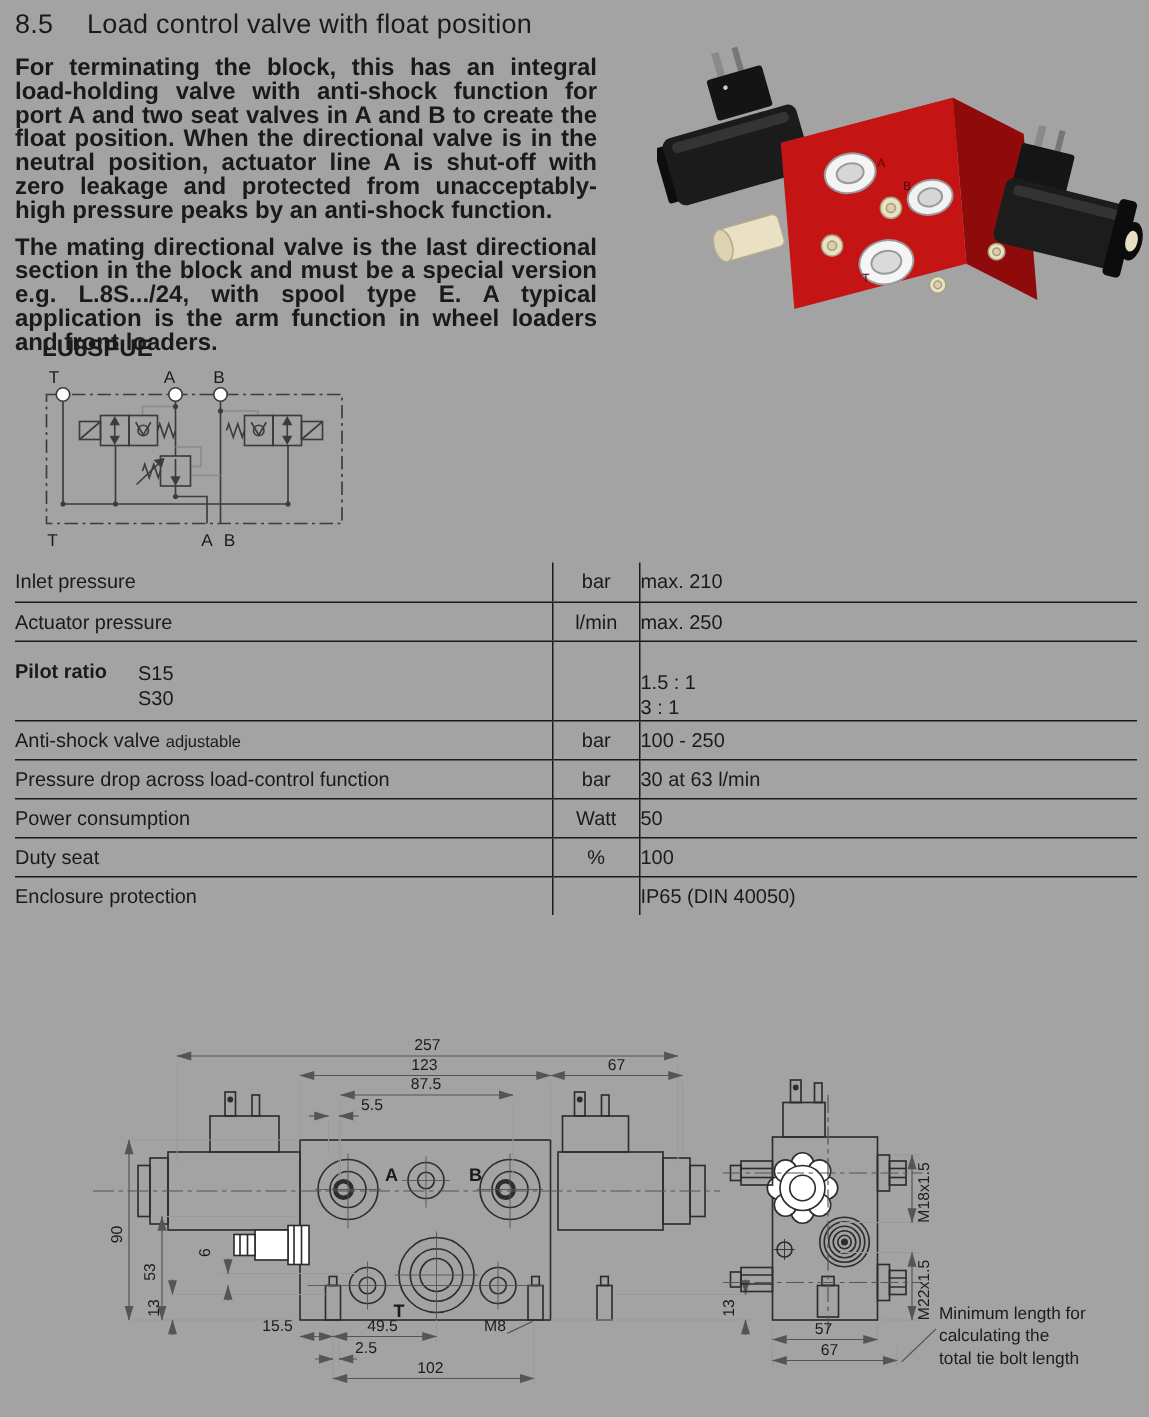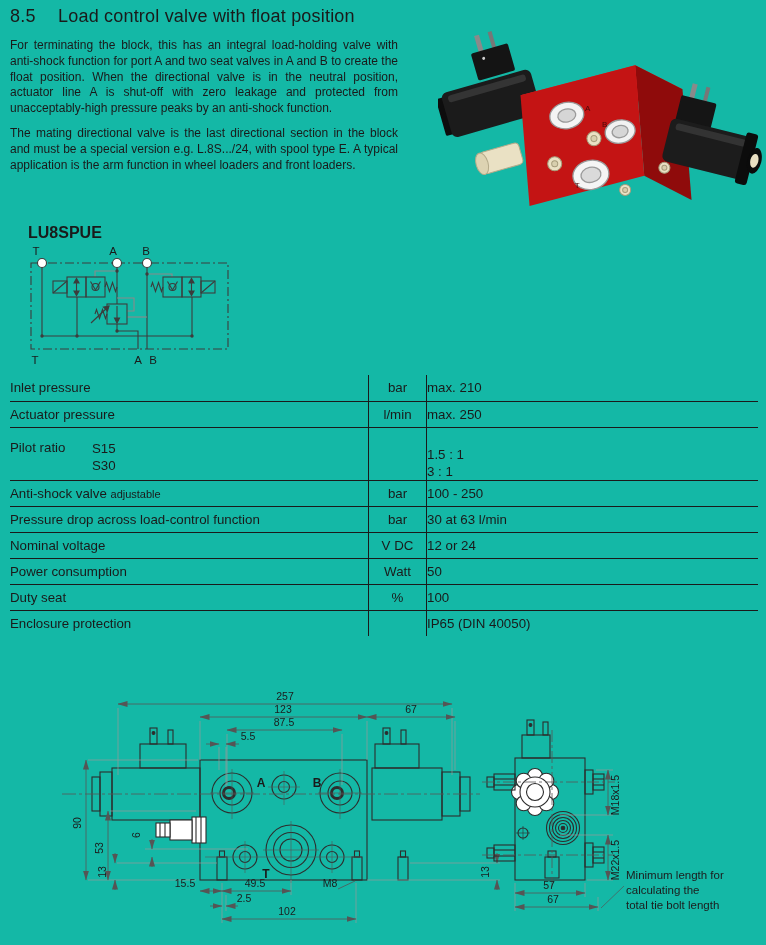--- a/index.html
+++ b/index.html
@@ -1,38 +1,38 @@
 <!DOCTYPE html>
 <html><head>
 <meta charset="utf-8">
 <style>
   html,body{margin:0;padding:0;background:#fff;}
-  .page{position:relative;width:766px;height:945px;background:#14b8a6;overflow:hidden;
+  .page{position:relative;width:766px;height:945px;background:#a3a3a3;overflow:hidden;
         font-family:"Liberation Sans",sans-serif;color:#1a1a1a;}
   .doc-header{position:absolute;left:10px;top:6px;font-size:18px;letter-spacing:.2px;}
   .sec-num{display:inline-block;width:48px;}
   .intro{position:absolute;left:10px;top:38px;width:400px;}
-  .intro p{margin:0 12px 9px 0;font-size:12px;line-height:15.8px;text-align:justify;}
+  .intro p{margin:0 12px 9px 0;font-size:16px;line-height:15.8px;text-align:justify;font-weight:bold;}
   .photo{position:absolute;left:438px;top:15px;width:328px;height:210px;}
   .schematic-block{position:absolute;left:20px;top:224px;width:240px;}
   .schematic-title{font-weight:bold;font-size:16px;margin:0 0 1px 8px;}
   .schematic-block svg{display:block;}
   table.specs{position:absolute;left:10px;top:375px;width:746px;border-collapse:collapse;
               font-size:13.3px;table-layout:fixed;}
   table.specs td{padding:0;vertical-align:middle;}
   table.specs tr{height:26px;}
   table.specs tr.tall{height:49px;}
   table.specs tr td{border-bottom:1.2px solid #1a1a1a;}
   table.specs tr:last-child td{border-bottom:none;}
   td.c-label{width:358px;padding-left:8px;}
   td.c-unit{width:57px;text-align:center;border-left:1.2px solid #1a1a1a;border-right:1.2px solid #1a1a1a;}
   td.c-val{width:331px;}
   .small-note{font-size:11px;}
   .lab-flex{display:flex;align-items:flex-start;padding-top:6px;}
-  .lab-flex .lab{flex:0 0 82px;}
+  .lab-flex .lab{flex:0 0 82px;font-weight:bold;}
   .subs{display:flex;flex-direction:column;line-height:17px;}
   .val-stack{line-height:17px;padding-top:6px;margin-top:12px;}
   .drawings{position:absolute;left:0;top:675px;width:766px;height:270px;}
   svg text{font-family:"Liberation Sans",sans-serif;}
 </style>
 </head>
 <body>
 
 <div class="page">
 
@@ -219,25 +219,20 @@
           <span>Anti-shock valve</span>
           <span class="small-note">adjustable</span>
         </td>
         <td class="c-unit">bar</td>
         <td class="c-val">100 - 250</td>
       </tr>
       <tr>
         <td class="c-label">Pressure drop across load-control function</td>
         <td class="c-unit">bar</td>
         <td class="c-val">30 at 63 l/min</td>
-      </tr>
-      <tr>
-        <td class="c-label">Nominal voltage</td>
-        <td class="c-unit">V DC</td>
-        <td class="c-val">12 or 24</td>
       </tr>
       <tr>
         <td class="c-label">Power consumption</td>
         <td class="c-unit">Watt</td>
         <td class="c-val">50</td>
       </tr>
       <tr>
         <td class="c-label">Duty seat</td>
         <td class="c-unit">%</td>
         <td class="c-val">100</td>

